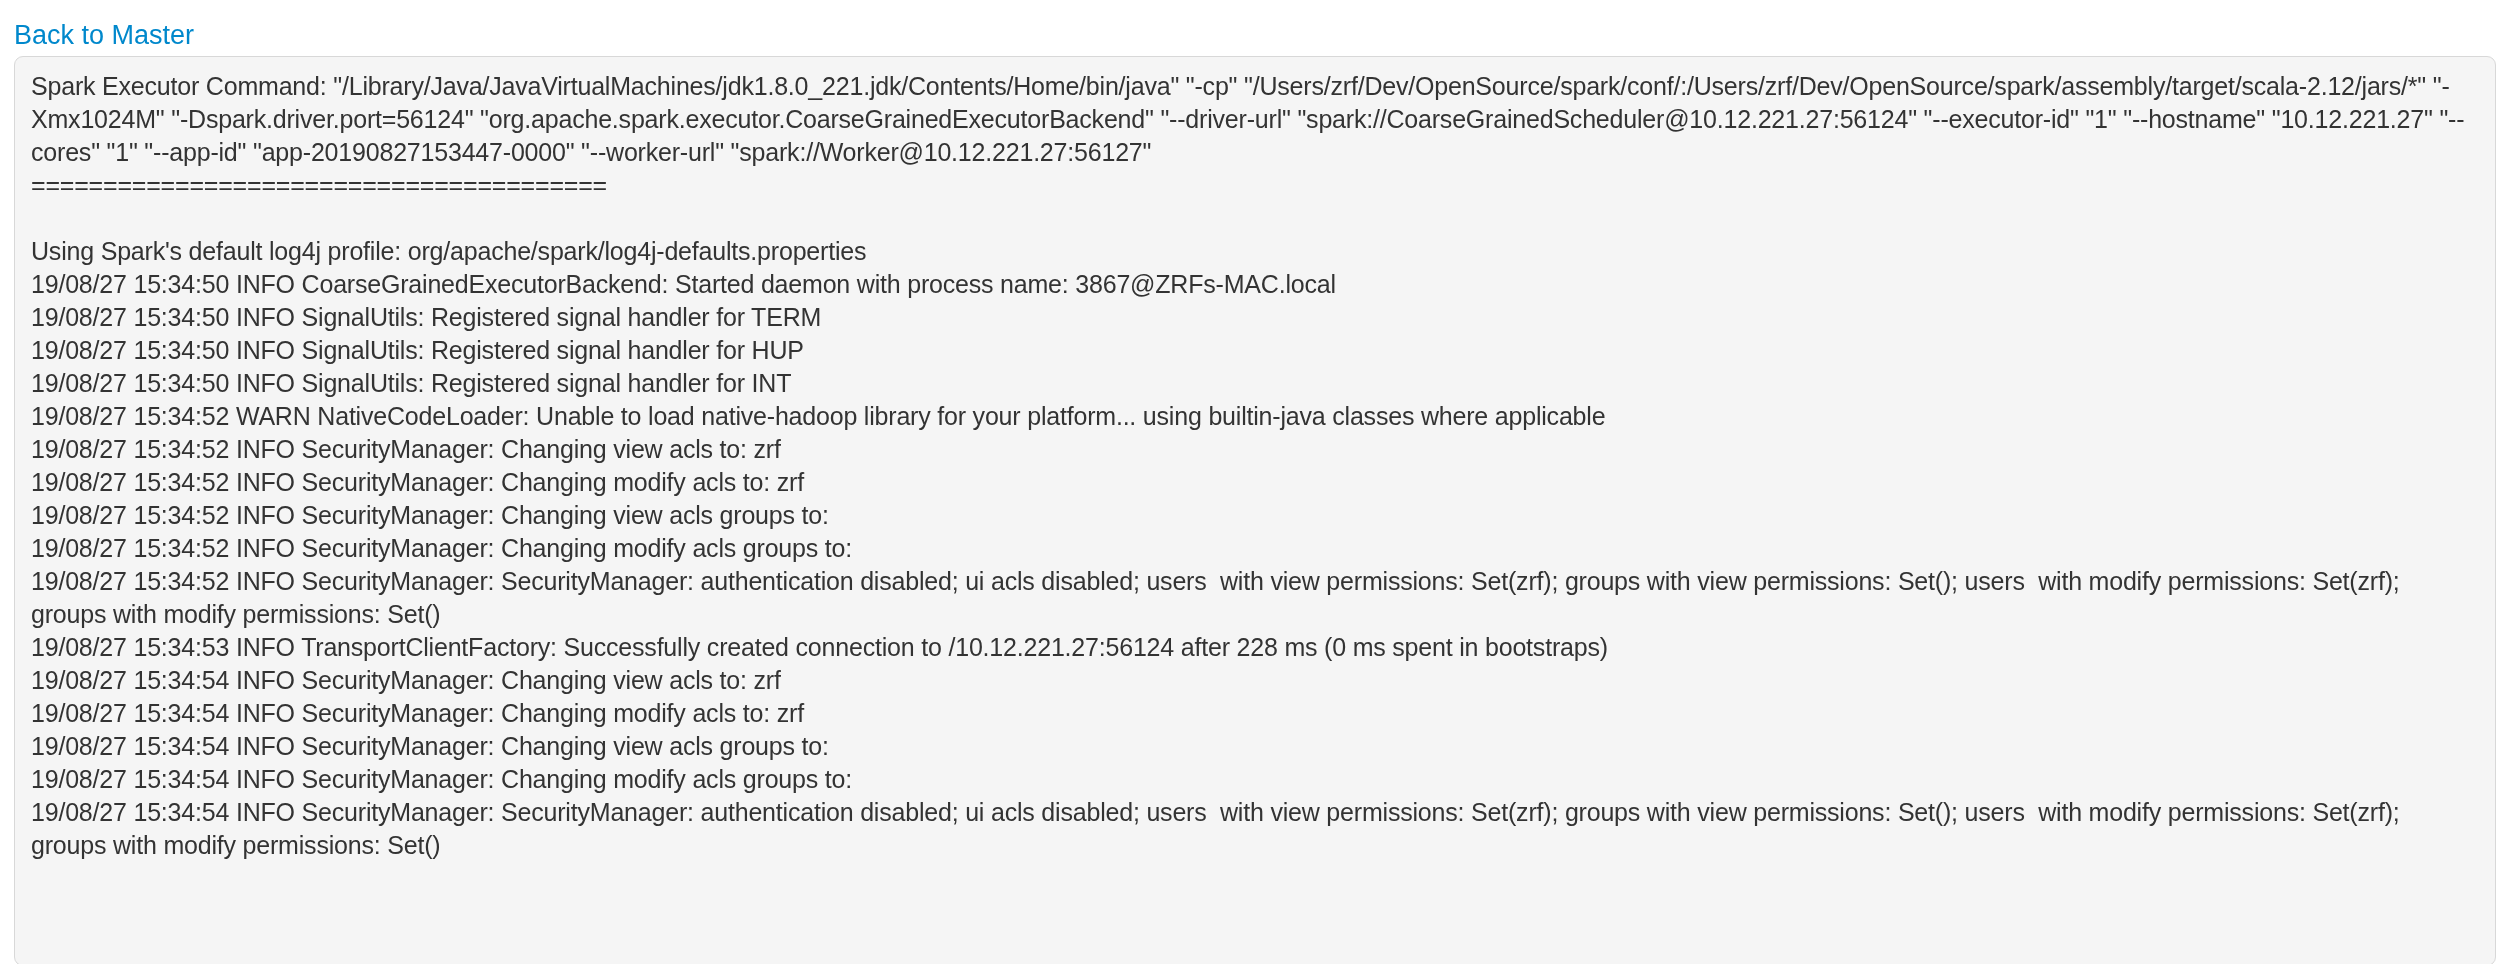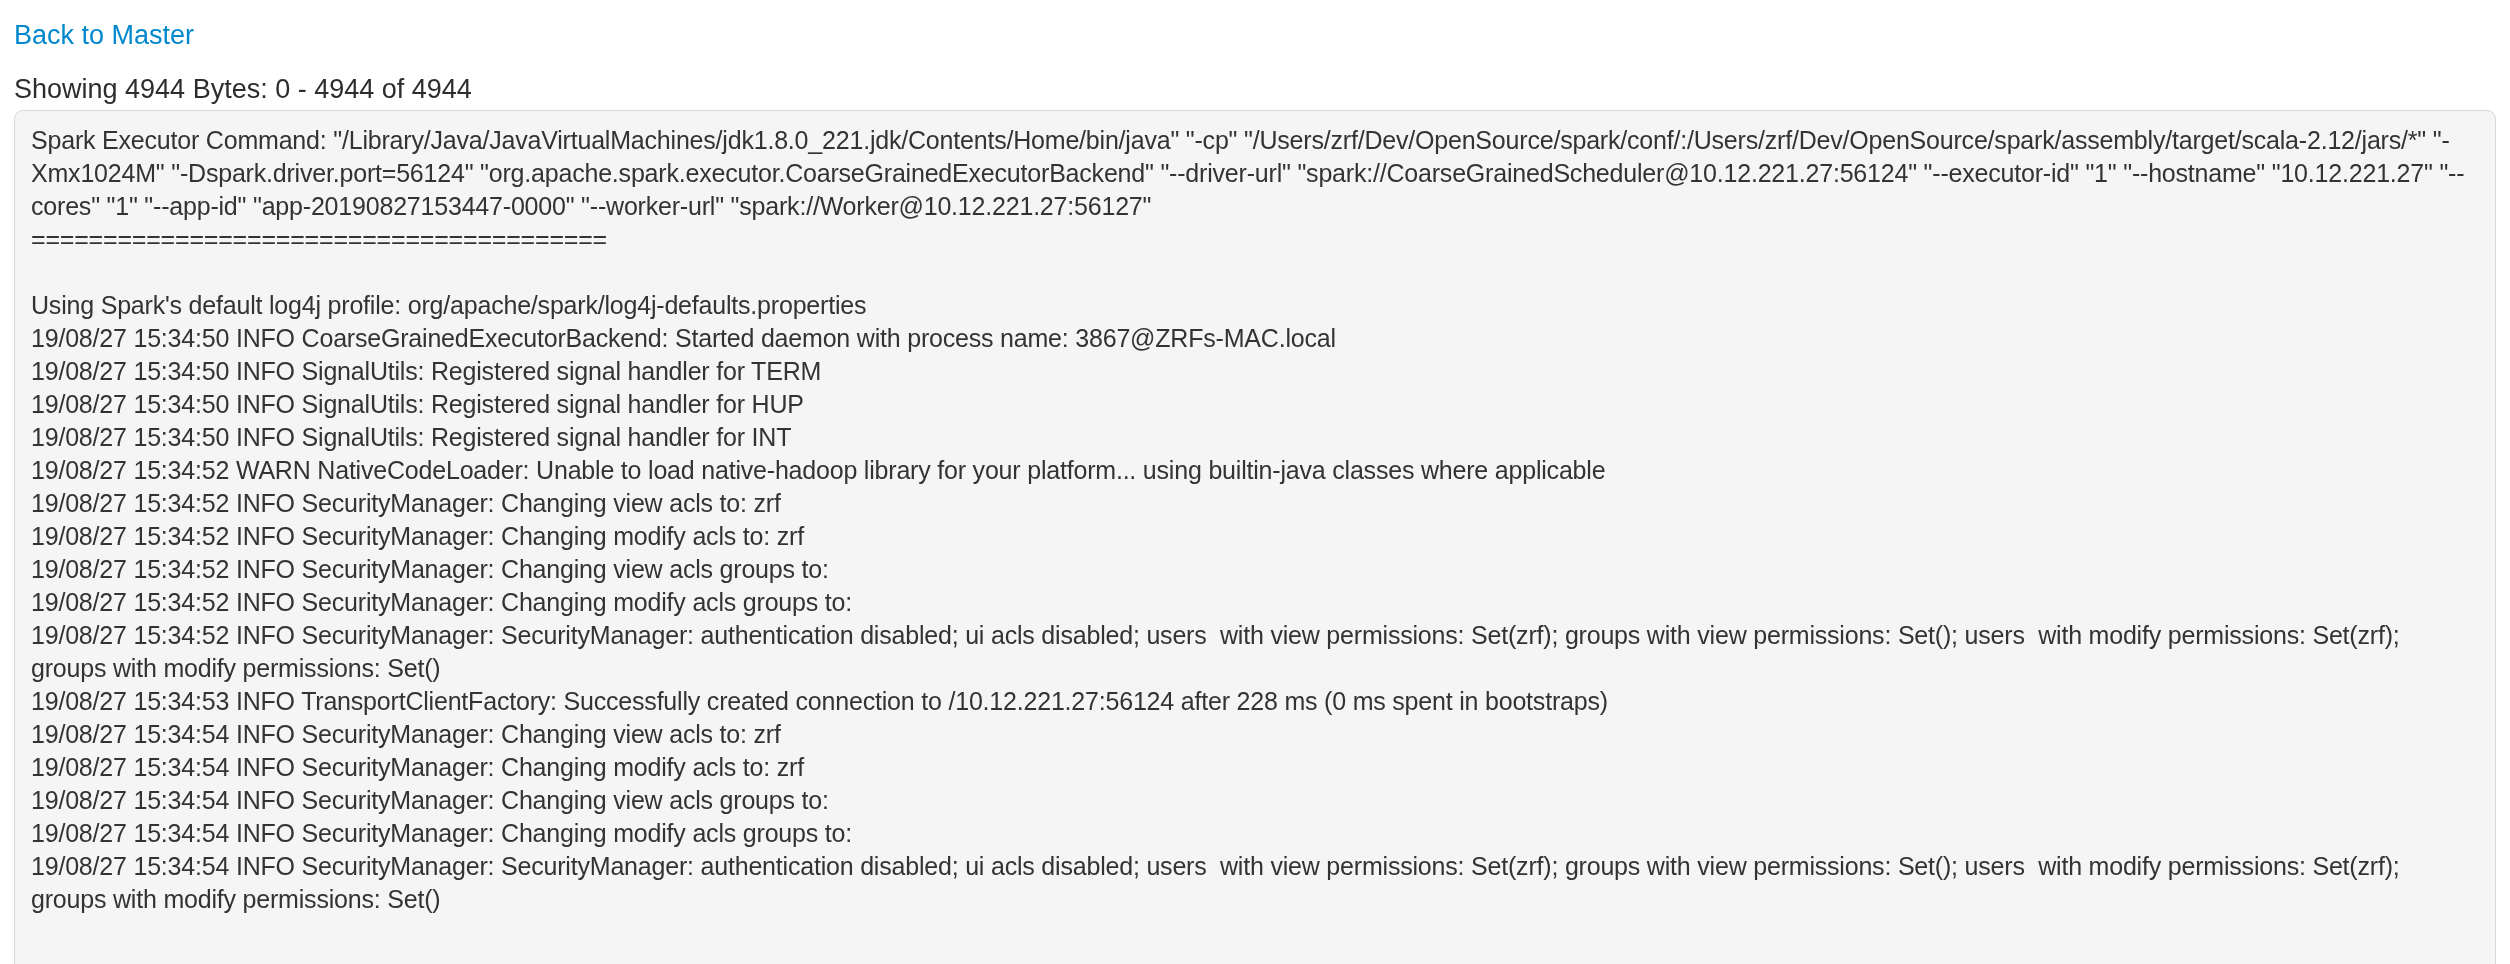--- a/index.html
+++ b/index.html
@@ -65,21 +65,20 @@
     word-wrap: break-word;
   }
 </style>
 </head>
 <body>
 
 <div class="page">
 
   <a class="back-link">Back to Master</a>
 
-  <div class="byte-range">Showing 4944 Bytes: 0 - 4944 of 4944</div>
 
 
   <div class="log-box">
     <pre class="log-text">Spark Executor Command: "/Library/Java/JavaVirtualMachines/jdk1.8.0_221.jdk/Contents/Home/bin/java" "-cp" "/Users/zrf/Dev/OpenSource/spark/conf/:/Users/zrf/Dev/OpenSource/spark/assembly/target/scala-2.12/jars/*" "-Xmx1024M" "-Dspark.driver.port=56124" "org.apache.spark.executor.CoarseGrainedExecutorBackend" "--driver-url" "spark://CoarseGrainedScheduler@10.12.221.27:56124" "--executor-id" "1" "--hostname" "10.12.221.27" "--cores" "1" "--app-id" "app-20190827153447-0000" "--worker-url" "spark://Worker@10.12.221.27:56127"
 ========================================
 
 Using Spark's default log4j profile: org/apache/spark/log4j-defaults.properties
 19/08/27 15:34:50 INFO CoarseGrainedExecutorBackend: Started daemon with process name: 3867@ZRFs-MAC.local
 19/08/27 15:34:50 INFO SignalUtils: Registered signal handler for TERM
 19/08/27 15:34:50 INFO SignalUtils: Registered signal handler for HUP

